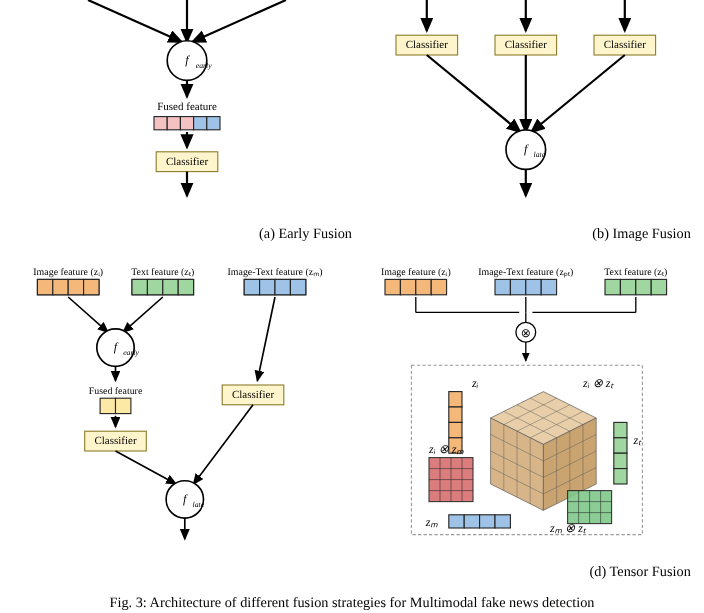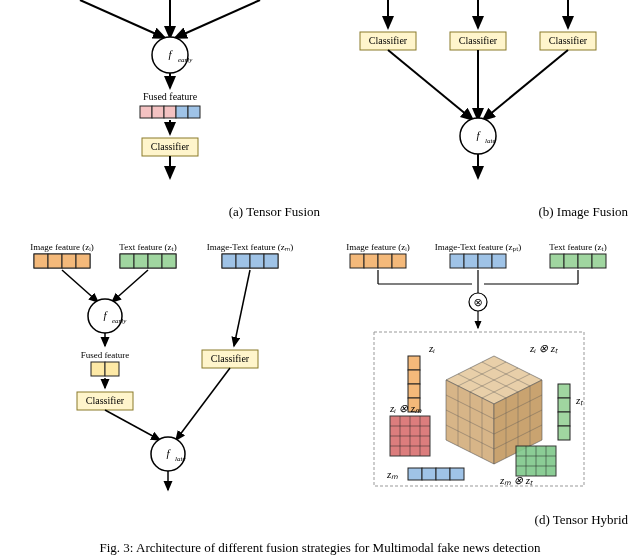--- a/index.html
+++ b/index.html
@@ -84,21 +84,21 @@
         <rect x="48" y="0" width="12" height="12" fill="#9fc3e7" stroke="#222"></rect>
       </g>
 
       <line x1="150" y1="120" x2="150" y2="134" stroke="#000" stroke-width="2" marker-end="url(#ah1)"></line>
 
       <rect x="122" y="138" width="56" height="18" fill="#fff5cc" stroke="#8a7a2a"></rect>
       <text x="150" y="150" text-anchor="middle" font-family="Times New Roman" font-size="10">Classifier</text>
 
       <line x1="150" y1="156" x2="150" y2="178" stroke="#000" stroke-width="2" marker-end="url(#ah1)"></line>
     </svg>
-    <div class="caption">(a) Tensor Fusion</div>
+    <div class="caption">(a) Early Fusion</div>
   </div>
 
   <div class="panel">
     <svg class="diagram" width="300" height="200" viewBox="0 0 300 200">
       <defs>
         <marker id="ah2" markerWidth="8" markerHeight="8" refX="6" refY="3" orient="auto">
           <path d="M0,0 L7,3 L0,6 Z" fill="#000"></path>
         </marker>
       </defs>
 
@@ -313,18 +313,18 @@
         <g stroke="#222" stroke-width="0.5">
           <line x1="10" y1="0" x2="10" y2="30"></line>
               <line x1="20" y1="0" x2="20" y2="30"></line>
               <line x1="30" y1="0" x2="30" y2="30"></line>
           <line x1="0" y1="10" x2="40" y2="10"></line>
               <line x1="0" y1="20" x2="40" y2="20"></line>
         </g>
       </g>
       <text x="172" y="256" text-anchor="start" class="tlabel">zₘ ⊗ zₜ</text>
     </svg>
-    <div class="caption">(d) Tensor Hybrid</div>
+    <div class="caption">(d) Tensor Fusion</div>
   </div>
 
 </div>
 <div class="figcap">Fig. 3: Architecture of different fusion strategies for Multimodal fake news detection</div>
 </div>
 
 </body></html>

